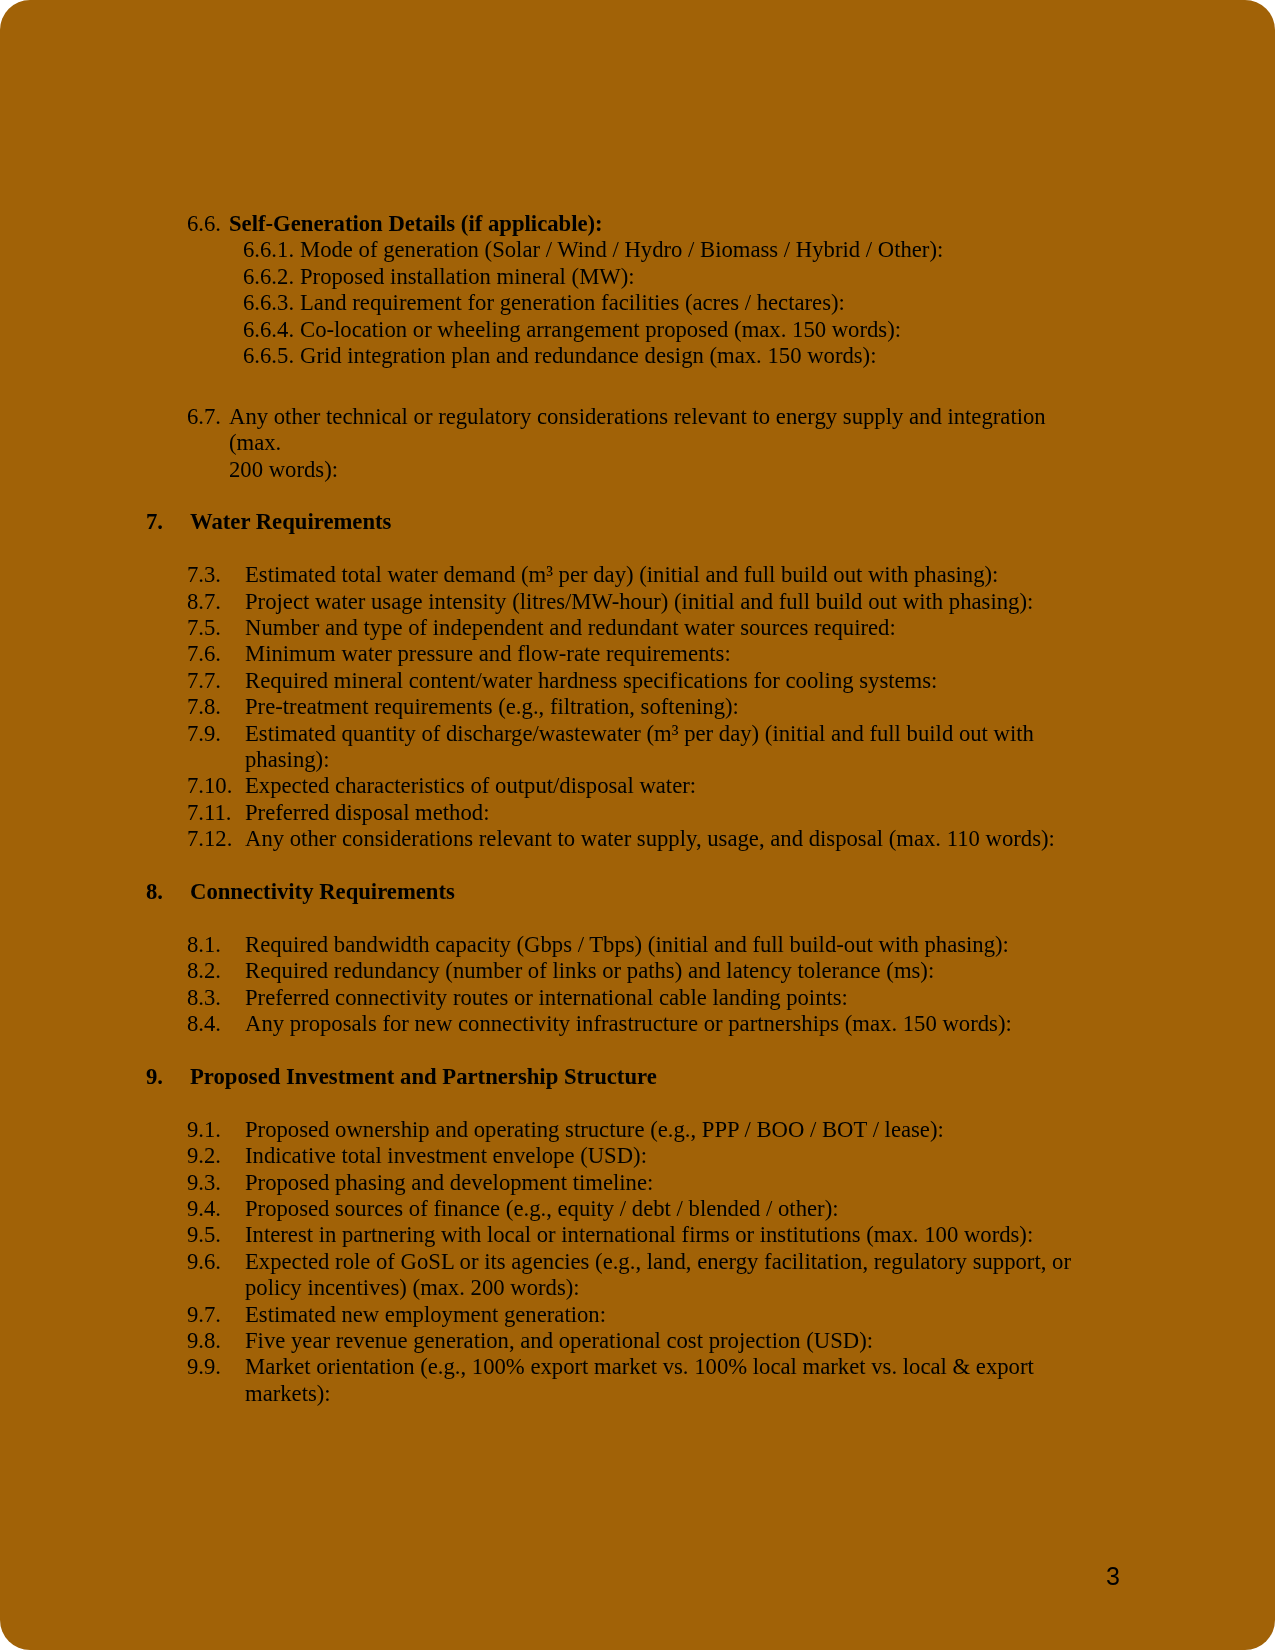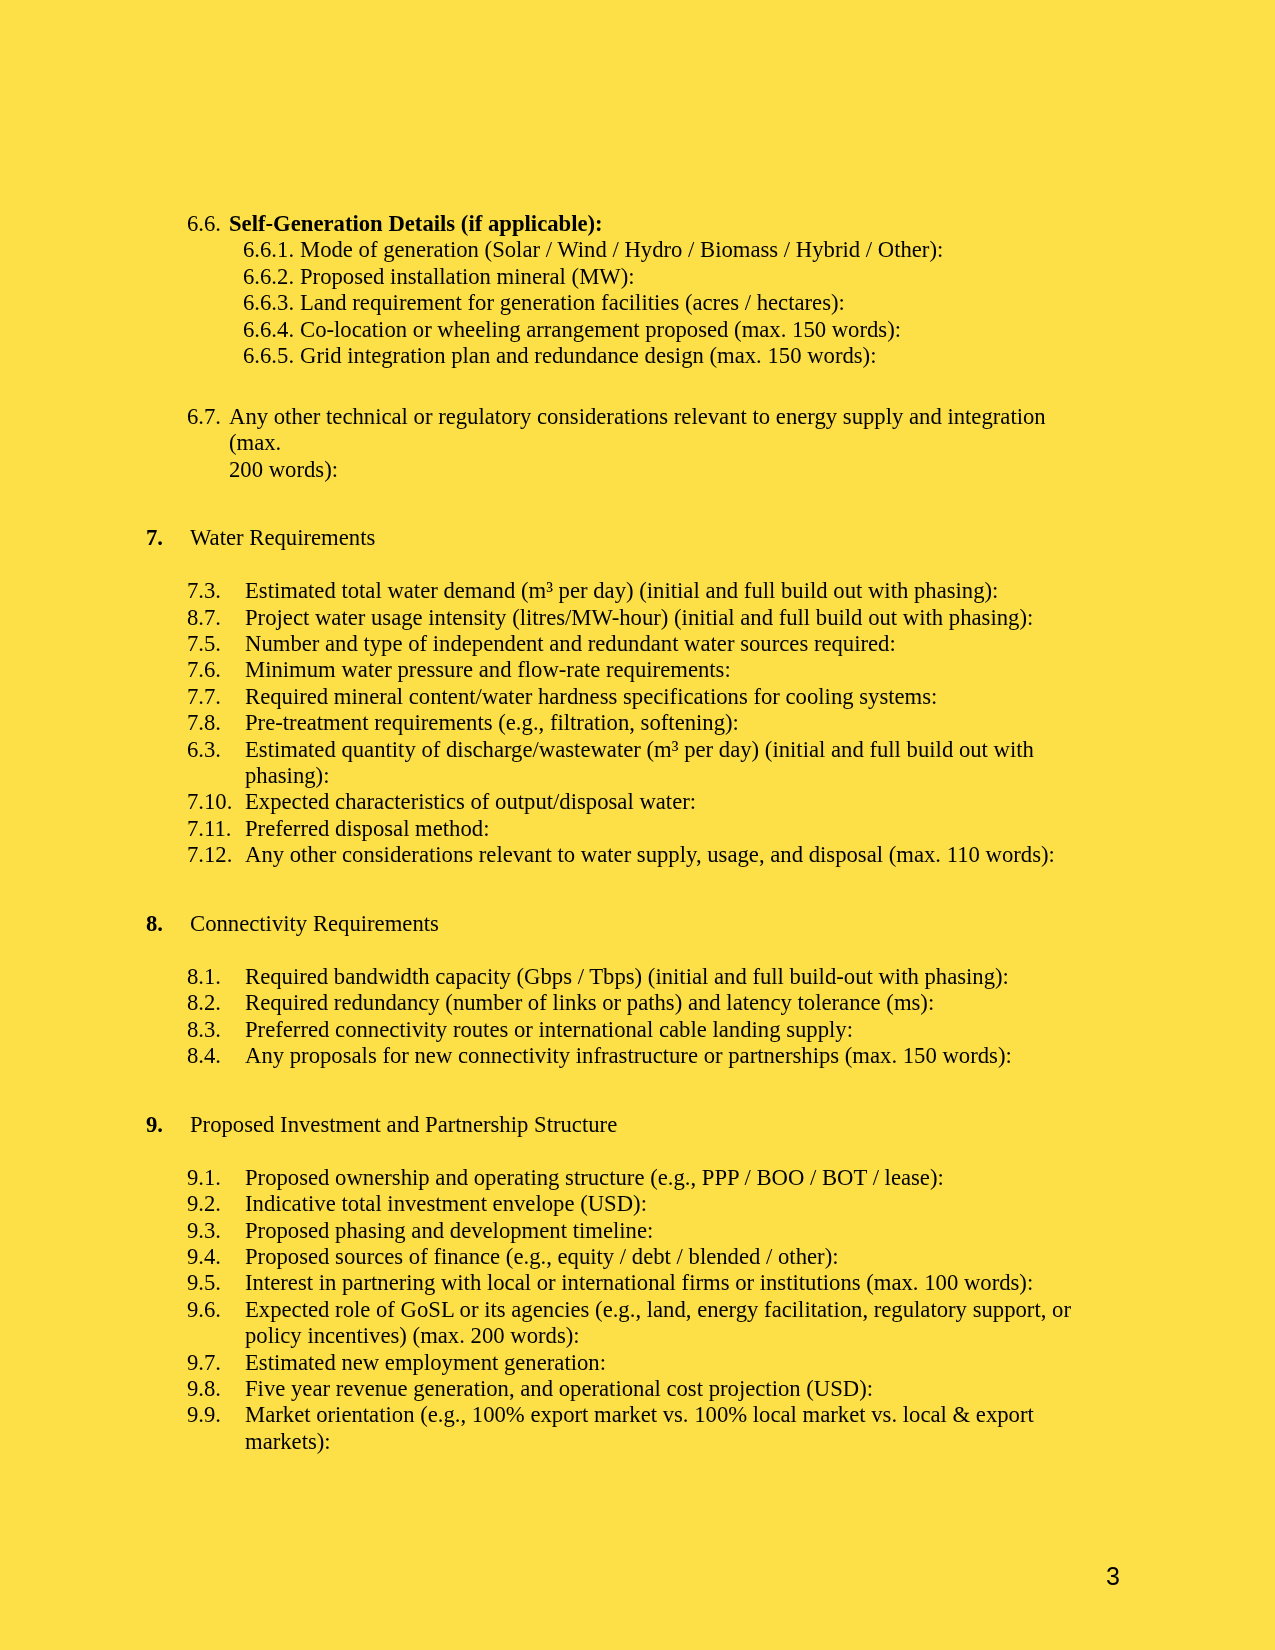--- a/index.html
+++ b/index.html
@@ -4,25 +4,26 @@
 <style>
   html, body {
     margin: 0;
     padding: 0;
     background: #ffffff;
   }
   .page {
     position: relative;
     width: 1275px;
     height: 1650px;
-    background: #fde047;
+    background: #a16207;
     color: #000000;
     font-family: "Liberation Serif", "DejaVu Serif", serif;
     font-size: 22.7px;
     overflow: hidden;
+    border-radius: 30px;
   }
   .content {
     position: absolute;
     top: 203px;
     left: 0;
     right: 0;
   }
   .row {
     position: relative;
     line-height: 26.4px;
@@ -34,21 +35,21 @@
     position: absolute;
     top: 0;
     white-space: nowrap;
   }
   .row .txt {
     display: block;
     white-space: pre-line;
   }
   
   .h1 .num { left: 146px; font-weight: bold; }
-  .h1 .txt { margin-left: 190px; font-weight: normal; width: 940px; margin-top: 16px; }
+  .h1 .txt { margin-left: 190px; font-weight: bold; width: 940px; }
   
   .l2a .num { left: 187px; }
   .l2a .txt { margin-left: 229px; width: 860px; margin-top: 8px; }
   
   .l2 .num { left: 187px; }
   .l2 .txt { margin-left: 245px; width: 845px; }
   
   .l3 .num { left: 243px; }
   .l3 .txt { margin-left: 300px; width: 790px; }
   .bold { font-weight: bold; }
@@ -121,21 +122,21 @@
       </div>
       <div class="row l2">
         <span class="num">7.7.</span>
         <span class="txt">Required mineral content/water hardness specifications for cooling systems:</span>
       </div>
       <div class="row l2">
         <span class="num">7.8.</span>
         <span class="txt">Pre-treatment requirements (e.g., filtration, softening):</span>
       </div>
       <div class="row l2">
-        <span class="num">6.3.</span>
+        <span class="num">7.9.</span>
         <span class="txt">Estimated quantity of discharge/wastewater (m³ per day) (initial and full build out with
 phasing):</span>
       </div>
       <div class="row l2">
         <span class="num">7.10.</span>
         <span class="txt">Expected characteristics of output/disposal water:</span>
       </div>
       <div class="row l2">
         <span class="num">7.11.</span>
         <span class="txt">Preferred disposal method:</span>
@@ -153,21 +154,21 @@
       <div class="row l2">
         <span class="num">8.1.</span>
         <span class="txt">Required bandwidth capacity (Gbps / Tbps) (initial and full build-out with phasing):</span>
       </div>
       <div class="row l2">
         <span class="num">8.2.</span>
         <span class="txt">Required redundancy (number of links or paths) and latency tolerance (ms):</span>
       </div>
       <div class="row l2">
         <span class="num">8.3.</span>
-        <span class="txt">Preferred connectivity routes or international cable landing supply:</span>
+        <span class="txt">Preferred connectivity routes or international cable landing points:</span>
       </div>
       <div class="row l2">
         <span class="num">8.4.</span>
         <span class="txt">Any proposals for new connectivity infrastructure or partnerships (max. 150 words):</span>
       </div>
       <div class="gap"></div>
       <div class="row h1">
         <span class="num">9.</span>
         <span class="txt">Proposed Investment and Partnership Structure</span>
       </div>

